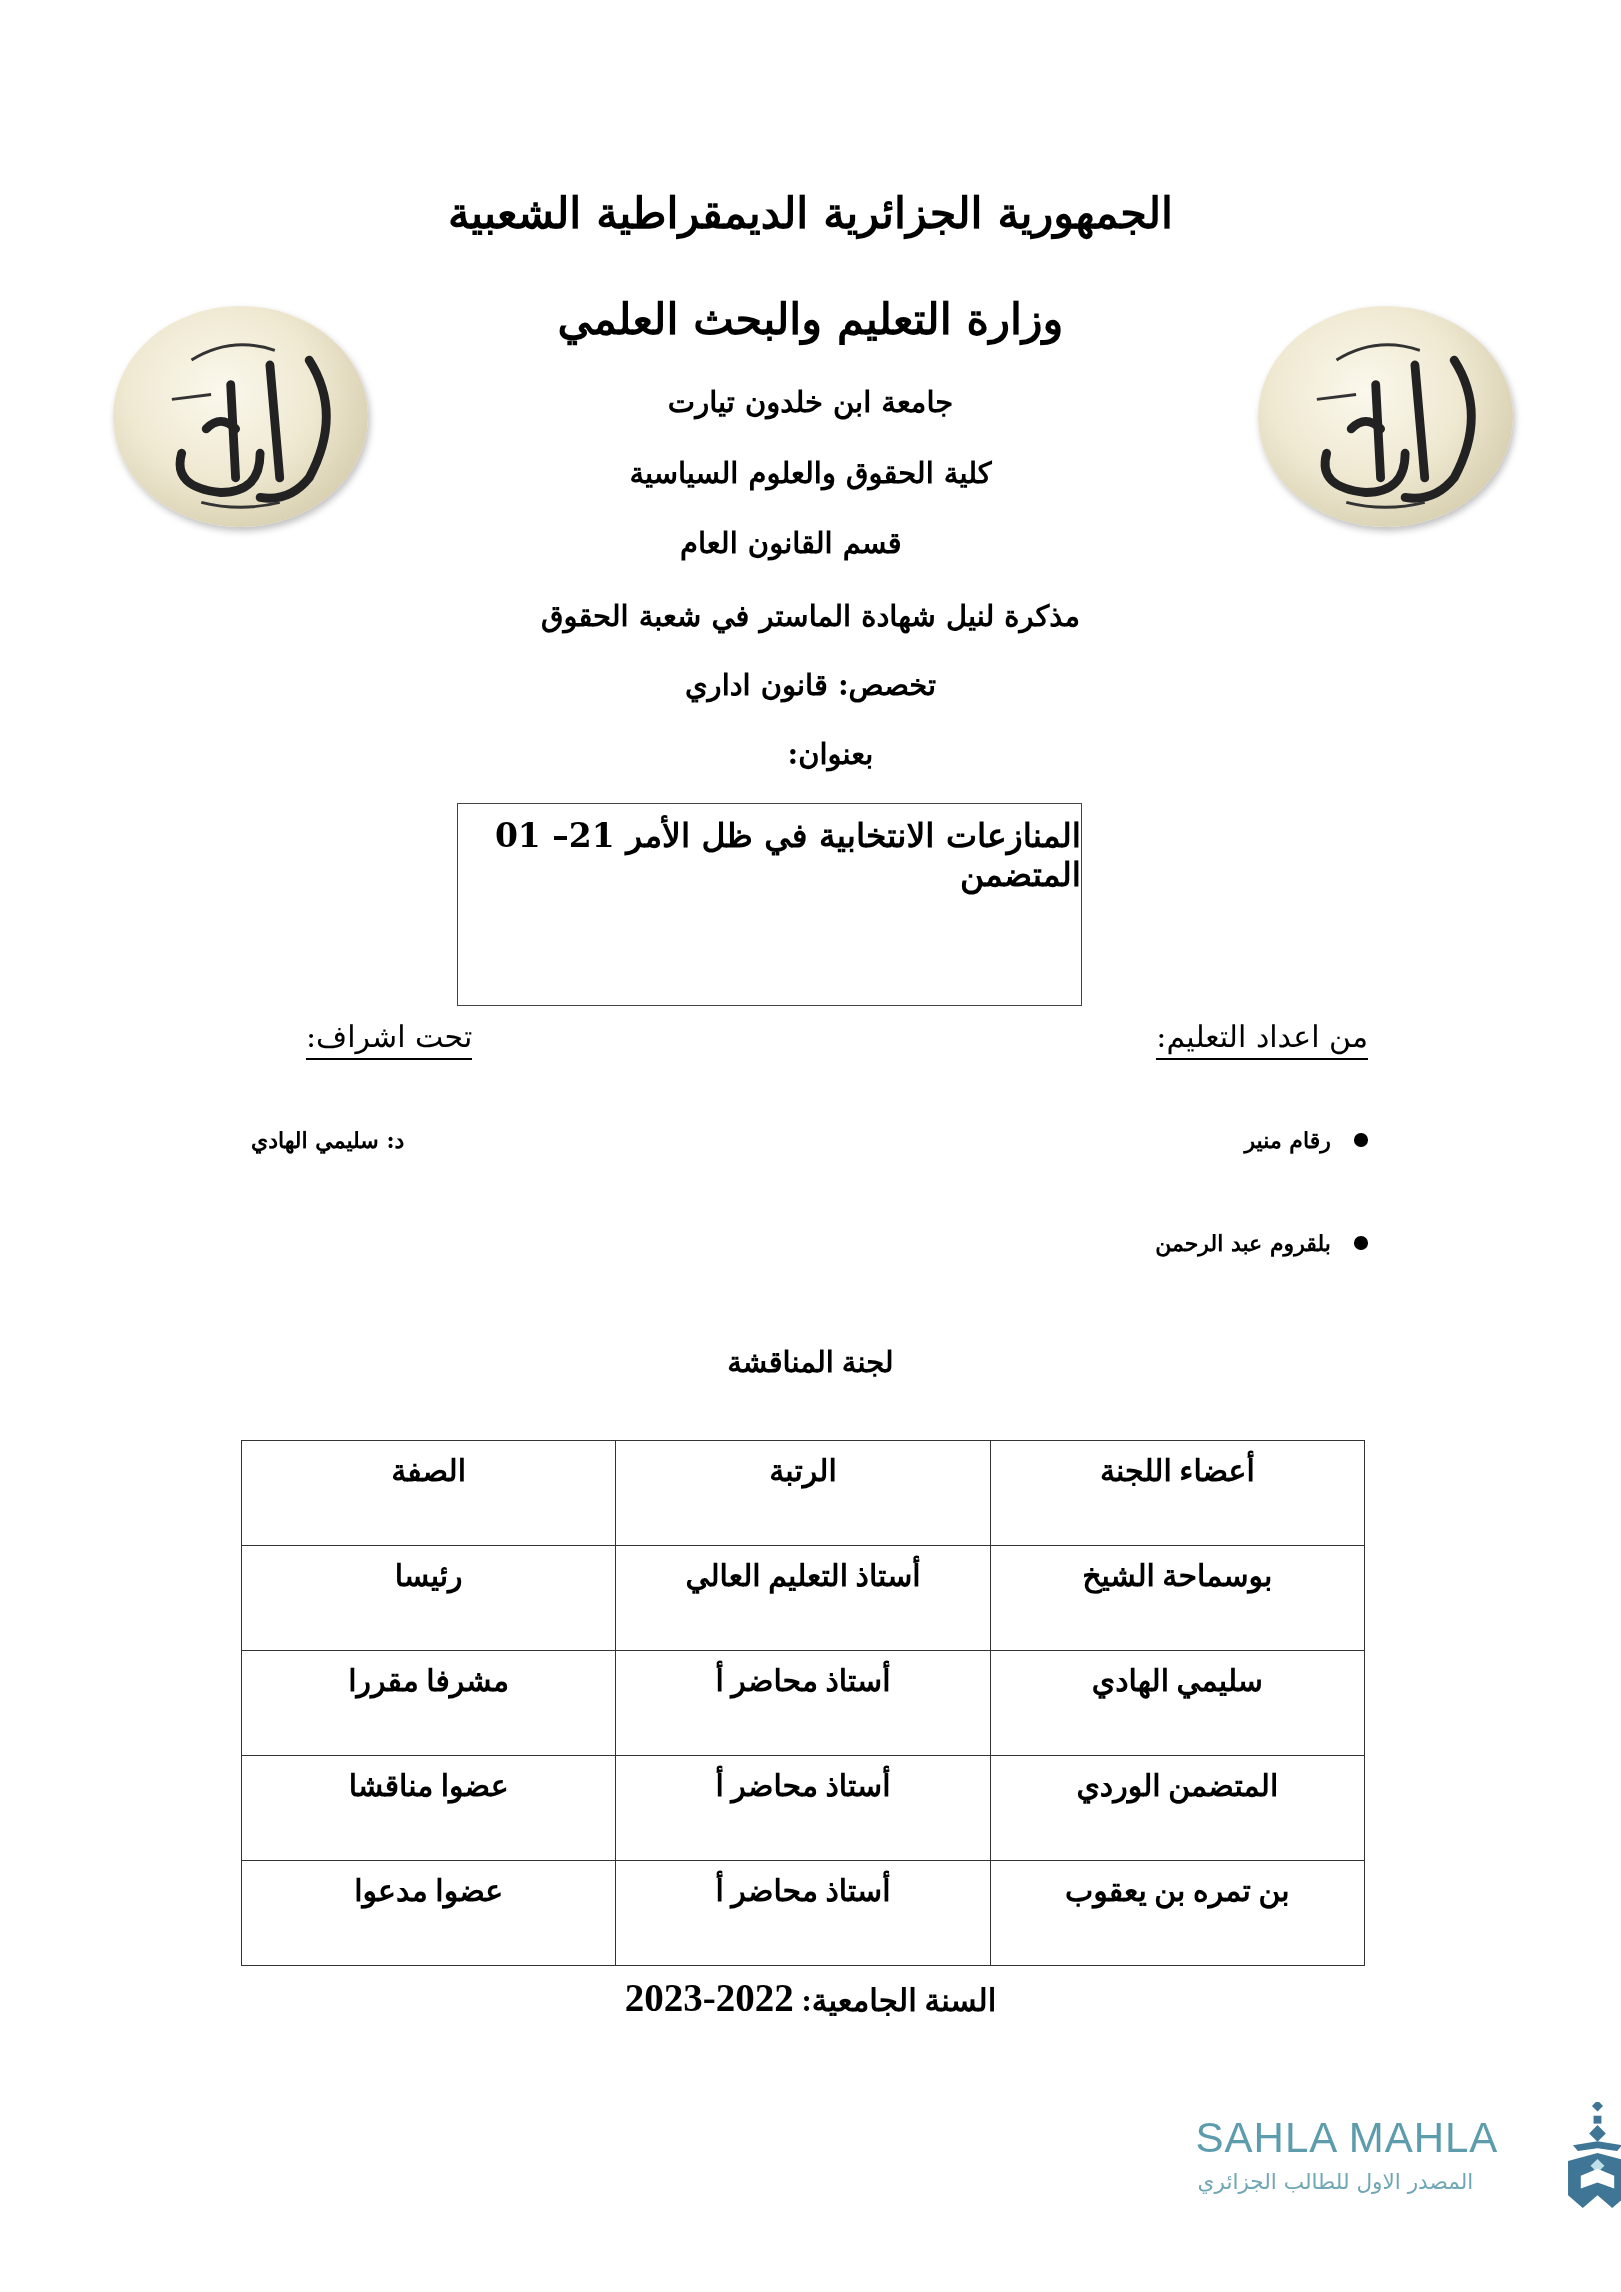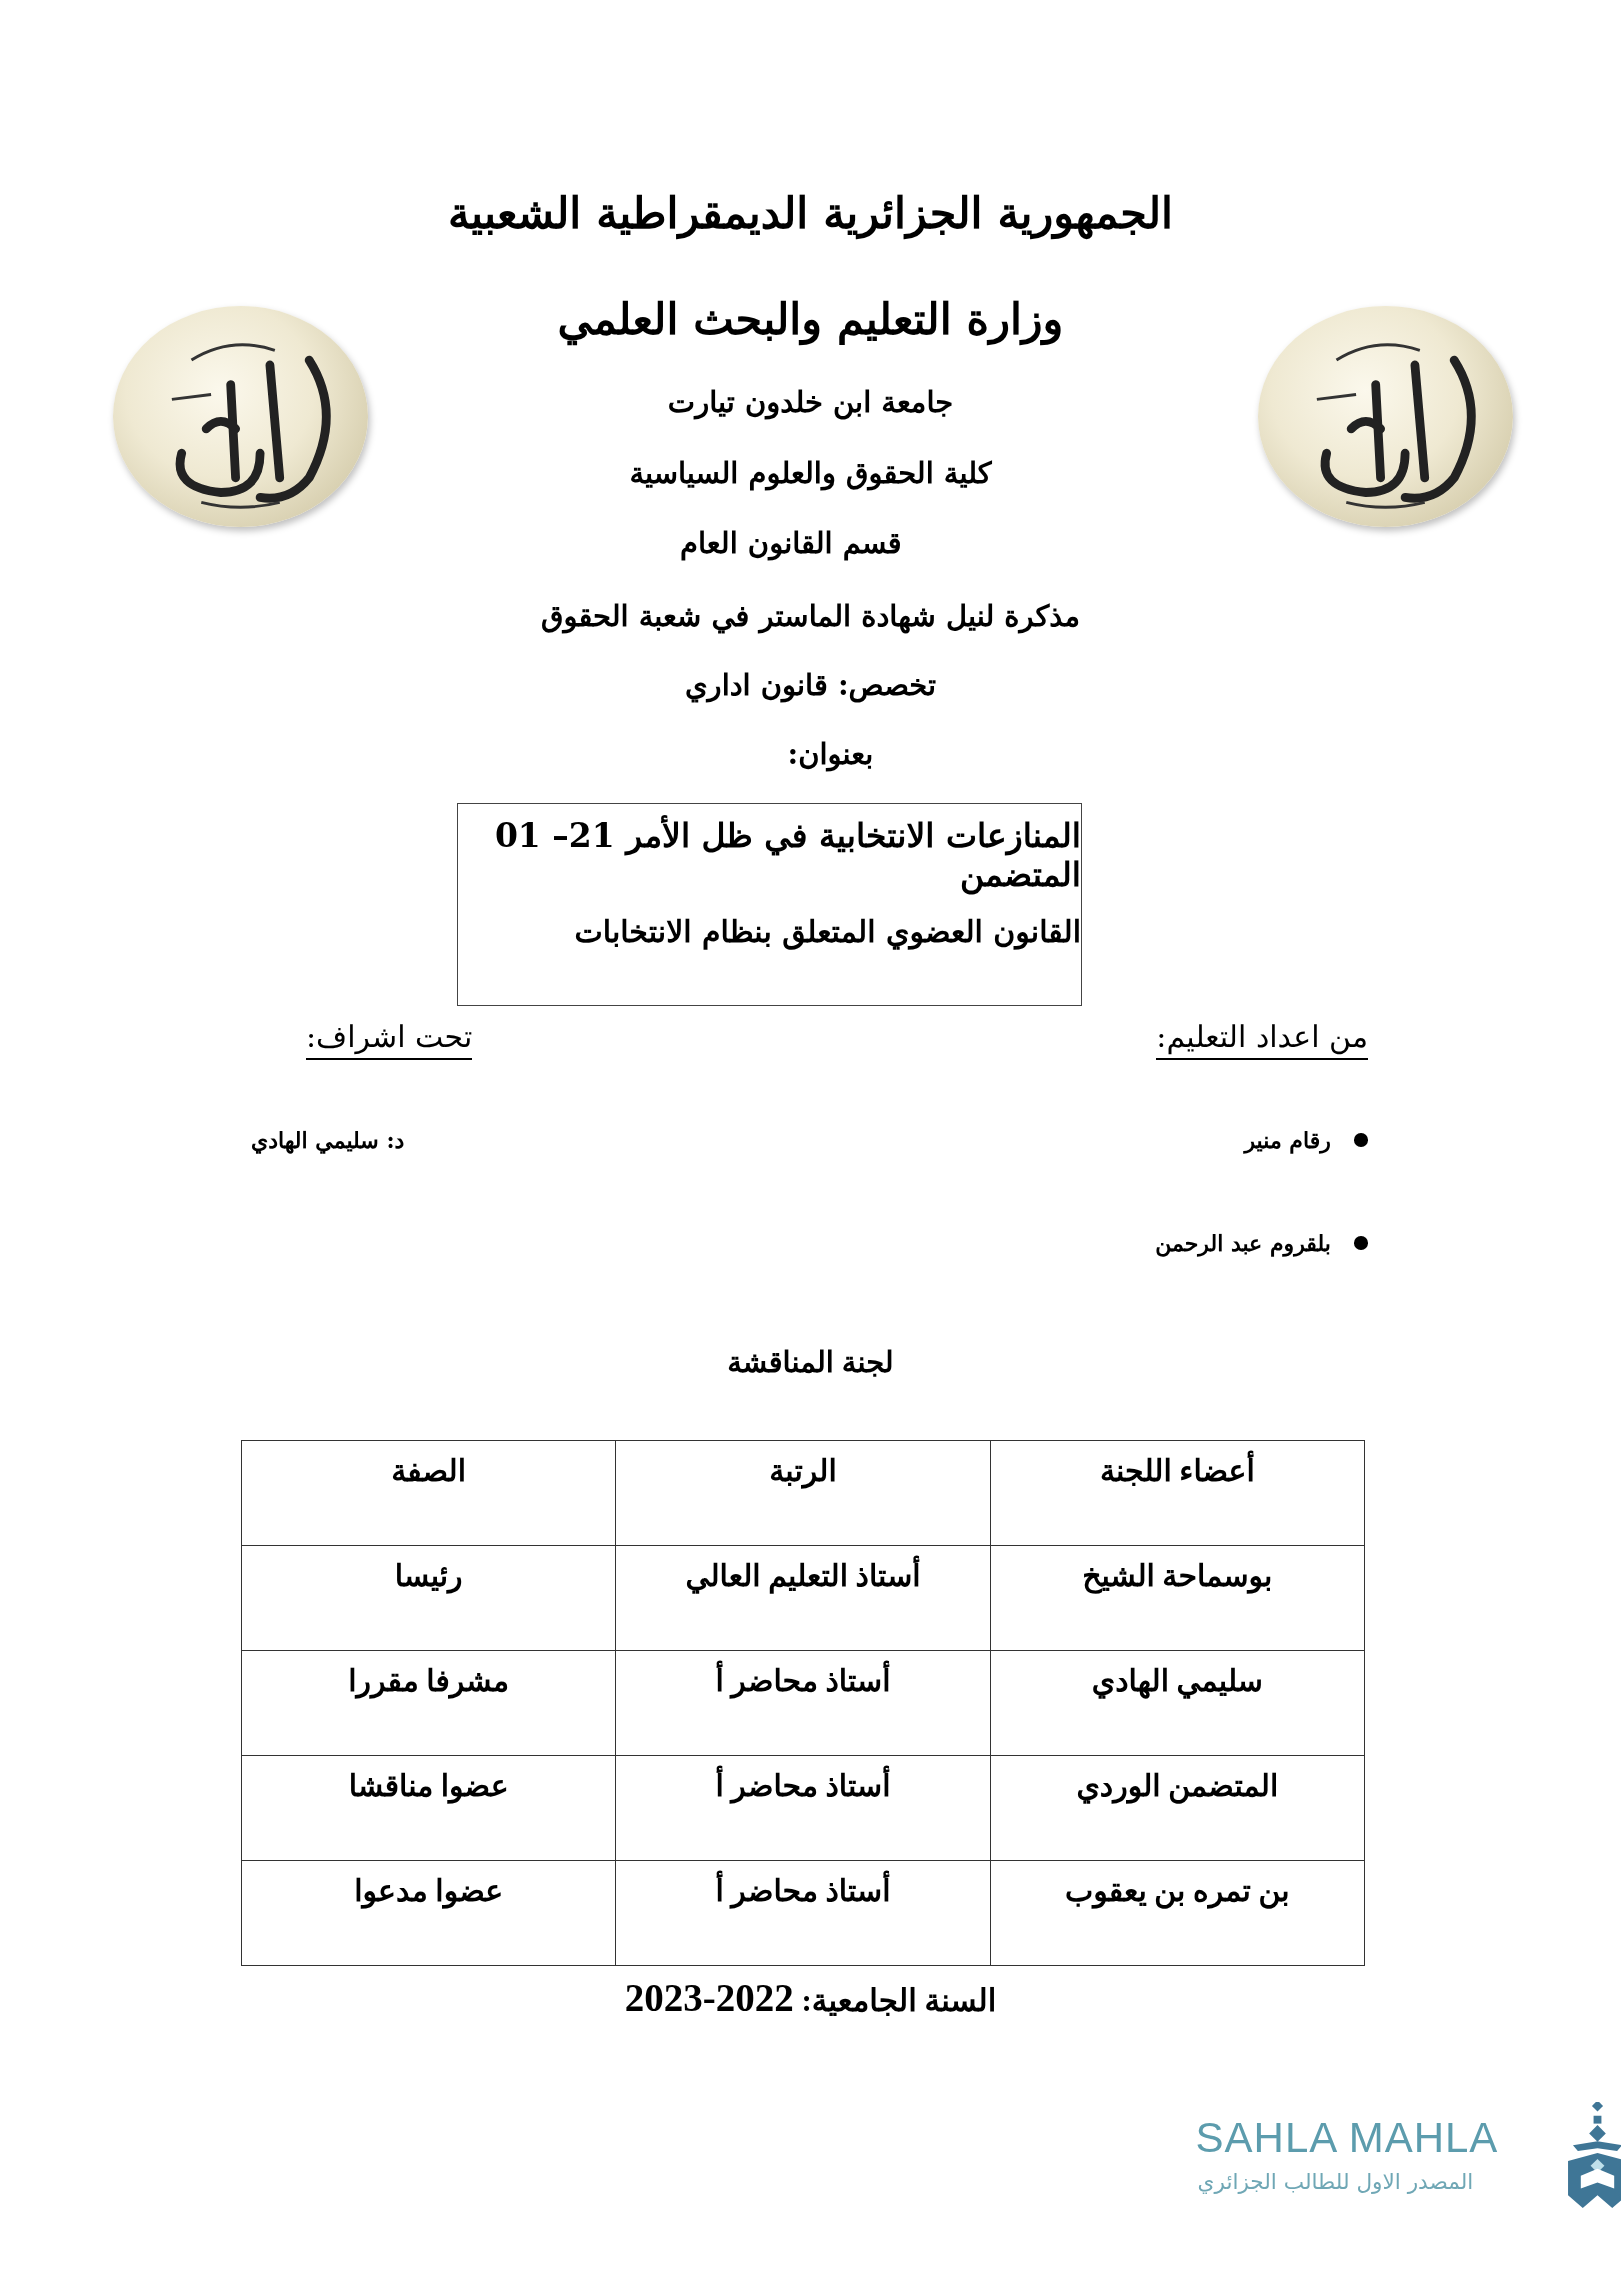--- a/index.html
+++ b/index.html
@@ -77,21 +77,20 @@
     <g fill="none" stroke="#333" stroke-width="3">
       <path d="M80 55 Q120 30 165 45"></path>
       <path d="M60 95 L100 90"></path>
       <path d="M90 200 Q130 210 170 200"></path>
     </g>
   </svg>
 </div>
 
 <div class="title-box">
   <div class="l1">المنازعات الانتخابية في ظل الأمر 21– 01 المتضمن</div>
-  <div class="l2">القانون العضوي المتعلق بنظام الانتخابات</div>
 </div>
 
 <div class="label-u" style="right:253px; top:1019px;">من اعداد التعليم:</div>
 <div class="student" style="right:253px; top:1127px;">
   <span class="bullet"></span>
   <span>رقام منير</span>
 </div>
 <div class="student" style="right:253px; top:1230px;">
   <span class="bullet"></span>
   <span>بلقروم عبد الرحمن</span>

